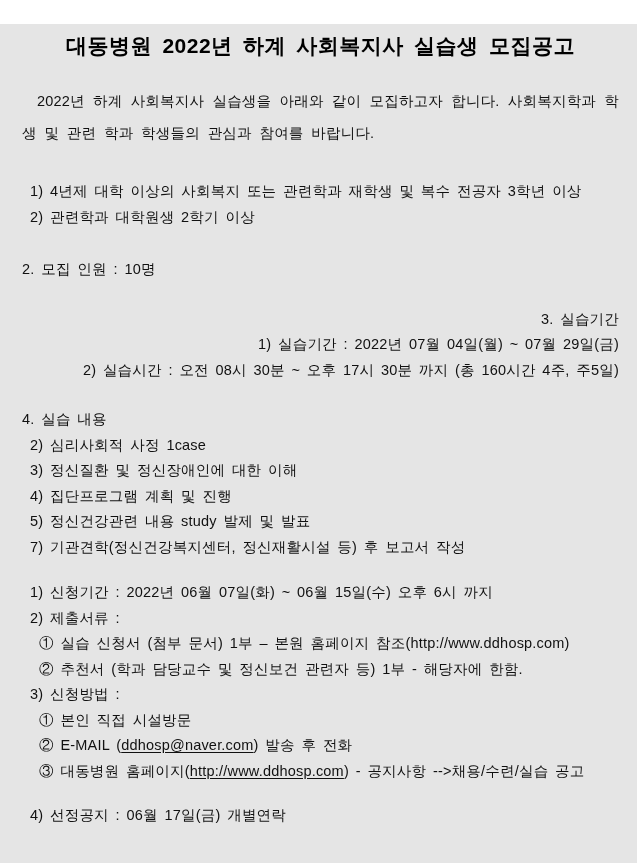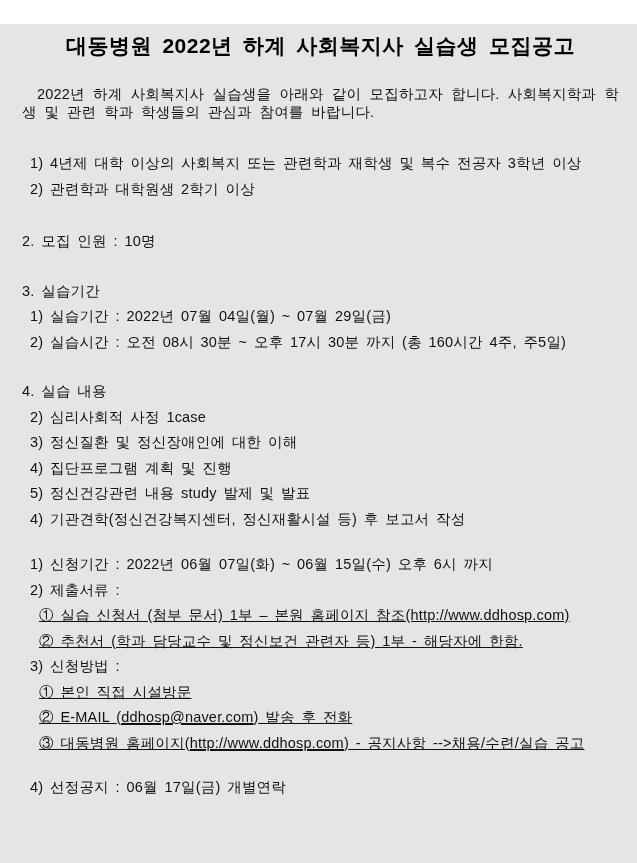--- a/index.html
+++ b/index.html
@@ -28,42 +28,42 @@
     font-weight: 700;
     text-align: center;
     letter-spacing: 0.5px;
     word-spacing: 4px;
     line-height: 28px;
     color: #000000;
   }
   .intro {
     margin: 25px 0 0 0;
     font-size: 14.5px;
-    line-height: 18px;
+    line-height: 32px;
     text-align: justify;
     text-indent: 15px;
     word-spacing: 3.5px;
     letter-spacing: 0.2px;
   }
   .section { margin: 0; }
   .s1 { margin-top: 30px; }
   .s2 { margin-top: 27px; }
-  .s3 { margin-top: 24px; }
+  .s3 { margin-top: 24px; text-align: right; }
   .s4 { margin-top: 24px; }
   .s5 { margin-top: 20px; }
   .line {
     font-size: 14.5px;
     line-height: 25.5px;
     word-spacing: 2.5px;
     letter-spacing: 0.2px;
     white-space: nowrap;
   }
   .h    { padding-left: 0; }
   .item { padding-left: 8px; }
-  .sub  { padding-left: 17px; text-decoration: underline; }
+  .sub  { padding-left: 17px; }
   .gap-top { margin-top: 19px; }
   .link {
     color: #111111;
     text-decoration: underline;
     text-underline-offset: 2px;
     cursor: pointer;
   }
 </style>
 </head>
 <body>
@@ -88,21 +88,21 @@
     <div class="line item">1) 실습기간 : 2022년 07월 04일(월) ~ 07월 29일(금)</div>
     <div class="line item">2) 실습시간 : 오전 08시 30분 ~ 오후 17시 30분 까지 (총 160시간 4주, 주5일)</div>
   </div>
 
   <div class="section s4">
     <div class="line h">4. 실습 내용</div>
     <div class="line item">2) 심리사회적 사정 1case</div>
     <div class="line item">3) 정신질환 및 정신장애인에 대한 이해</div>
     <div class="line item">4) 집단프로그램 계획 및 진행</div>
     <div class="line item">5) 정신건강관련 내용 study 발제 및 발표</div>
-    <div class="line item">4) 기관견학(정신건강복지센터, 정신재활시설 등) 후 보고서 작성</div>
+    <div class="line item">7) 기관견학(정신건강복지센터, 정신재활시설 등) 후 보고서 작성</div>
   </div>
 
   <div class="section s5">
     <div class="line item">1) 신청기간 : 2022년 06월 07일(화) ~ 06월 15일(수) 오후 6시 까지</div>
     <div class="line item">2) 제출서류 :</div>
     <div class="line sub">① 실습 신청서 (첨부 문서) 1부 – 본원 홈페이지 참조(http://www.ddhosp.com)</div>
     <div class="line sub">② 추천서 (학과 담당교수 및 정신보건 관련자 등) 1부 - 해당자에 한함.</div>
     <div class="line item">3) 신청방법 :</div>
     <div class="line sub">① 본인 직접 시설방문</div>
     <div class="line sub">

